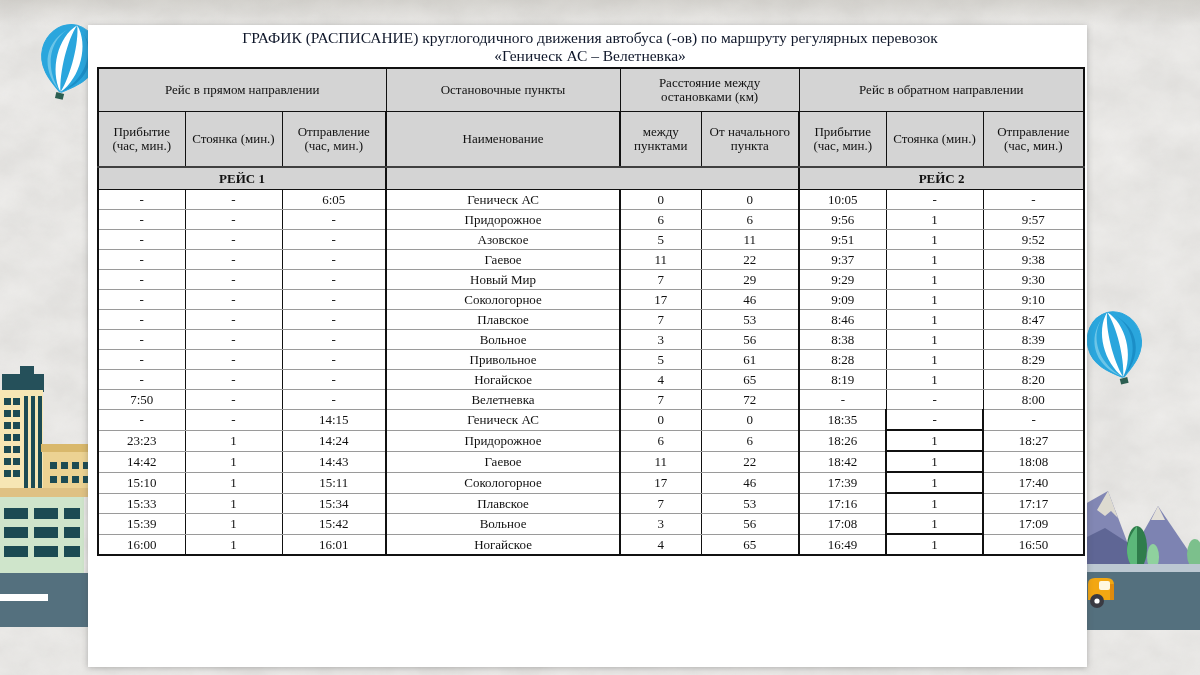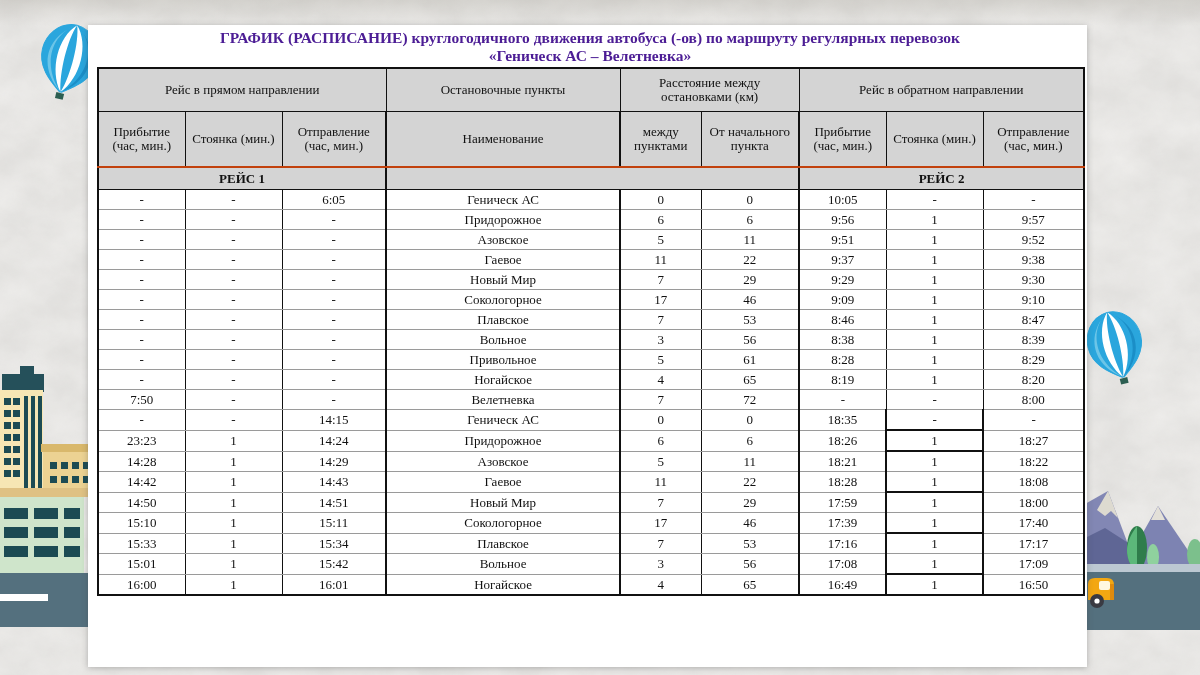--- a/index.html
+++ b/index.html
@@ -4,28 +4,28 @@
 <style>
   html,body{margin:0;padding:0;width:1200px;height:675px;overflow:hidden;
     background:#efeeec;font-family:"Liberation Serif","DejaVu Serif",serif;}
   .paper-tex{position:absolute;left:0;top:0;z-index:1;pointer-events:none;}
   .top-band{position:absolute;left:0;top:0;width:1200px;height:26px;z-index:2;
     background:linear-gradient(180deg,rgba(120,115,100,.18),rgba(120,115,100,0));}
   .deco{position:absolute;z-index:3;}
   .panel{position:absolute;left:88px;top:25px;width:999px;height:642px;background:#ffffff;
     z-index:4;box-shadow:0 1px 6px rgba(70,70,70,.35);}
   .titlewrap{position:absolute;left:97px;top:29px;width:986px;z-index:5;text-align:center;}
-  .titlewrap div{color:#4c1d95;font-weight:bold;font-size:15.5px;line-height:18px;}
+  .titlewrap div{color:#0f172a;font-weight:normal;font-size:15.5px;line-height:18px;}
   table.sched{position:absolute;left:97px;top:67px;width:986px;z-index:5;
     border-collapse:collapse;table-layout:fixed;background:#fff;border:2px solid #111;}
   table.sched th,table.sched td{font-weight:normal;text-align:center;vertical-align:middle;
     padding:0 2px;font-size:13px;color:#111;overflow:hidden;}
   thead th{background:#d4d4d4;border:1px solid #111;line-height:14px;font-size:12.5px;}
   thead tr.gh-row th{height:42px;}
-  thead tr.sh-row th{height:54px;border-bottom:2px solid #c2410c;}
+  thead tr.sh-row th{height:54px;border-bottom:2px solid #404040;}
   tbody td{height:19px;border-left:1px solid #111;border-right:1px solid #111;
     border-top:1px solid #9a9a9a;border-bottom:1px solid #9a9a9a;line-height:15px;}
   tr.sec th{background:#d4d4d4;font-weight:bold;height:21px;font-size:13px;
     border-top:2px solid #111;border-bottom:1px solid #111;border-left:1px solid #111;border-right:1px solid #111;text-align:center;}
   .bR2{border-right:2px solid #111 !important;}
   .boxV{border-left:2px solid #111;border-right:2px solid #111;}
   .boxB{border-bottom:2px solid #111;}
 </style>
 </head>
 <body>
@@ -327,51 +327,29 @@
         <td>1</td>
         <td class="bR2">14:24</td>
         <td class="bR2">Придорожное</td>
         <td>6</td>
         <td class="bR2">6</td>
         <td>18:26</td>
         <td class="boxV boxB">1</td>
         <td>18:27</td>
       </tr>
       <tr>
-        <td>14:28</td>
-        <td>1</td>
-        <td class="bR2">14:29</td>
-        <td class="bR2">Азовское</td>
-        <td>5</td>
-        <td class="bR2">11</td>
-        <td>18:21</td>
-        <td class="boxV">1</td>
-        <td>18:22</td>
-      </tr>
-      <tr>
         <td>14:42</td>
         <td>1</td>
         <td class="bR2">14:43</td>
         <td class="bR2">Гаевое</td>
         <td>11</td>
         <td class="bR2">22</td>
-        <td>18:28</td>
+        <td>18:42</td>
         <td class="boxV boxB">1</td>
         <td>18:08</td>
-      </tr>
-      <tr>
-        <td>14:50</td>
-        <td>1</td>
-        <td class="bR2">14:51</td>
-        <td class="bR2">Новый Мир</td>
-        <td>7</td>
-        <td class="bR2">29</td>
-        <td>17:59</td>
-        <td class="boxV">1</td>
-        <td>18:00</td>
       </tr>
       <tr>
         <td>15:10</td>
         <td>1</td>
         <td class="bR2">15:11</td>
         <td class="bR2">Сокологорное</td>
         <td>17</td>
         <td class="bR2">46</td>
         <td>17:39</td>
         <td class="boxV boxB">1</td>
@@ -382,21 +360,21 @@
         <td>1</td>
         <td class="bR2">15:34</td>
         <td class="bR2">Плавское</td>
         <td>7</td>
         <td class="bR2">53</td>
         <td>17:16</td>
         <td class="boxV">1</td>
         <td>17:17</td>
       </tr>
       <tr>
-        <td>15:01</td>
+        <td>15:39</td>
         <td>1</td>
         <td class="bR2">15:42</td>
         <td class="bR2">Вольное</td>
         <td>3</td>
         <td class="bR2">56</td>
         <td>17:08</td>
         <td class="boxV boxB">1</td>
         <td>17:09</td>
       </tr>
       <tr>

